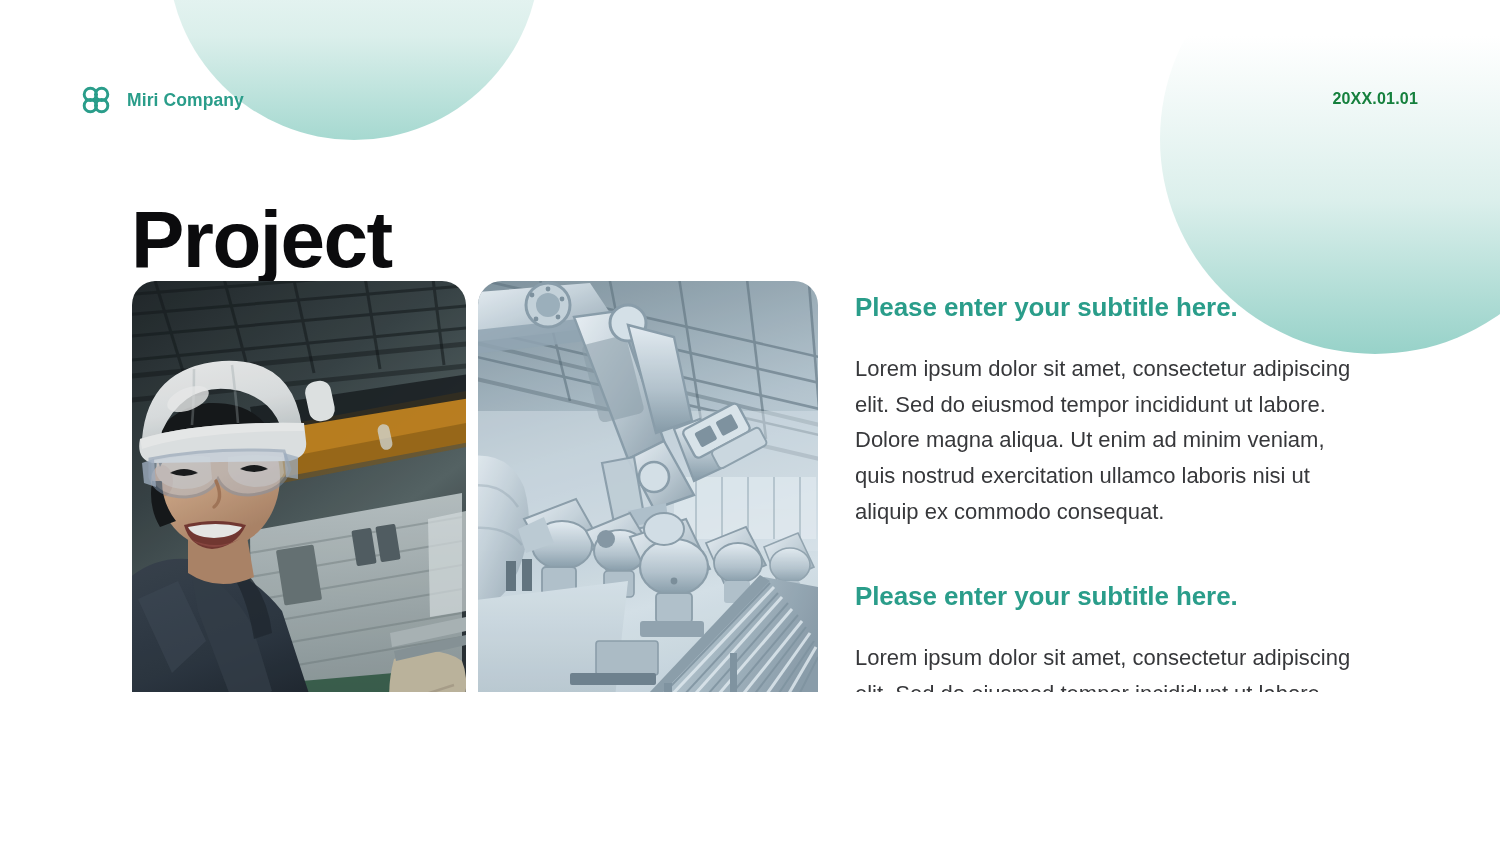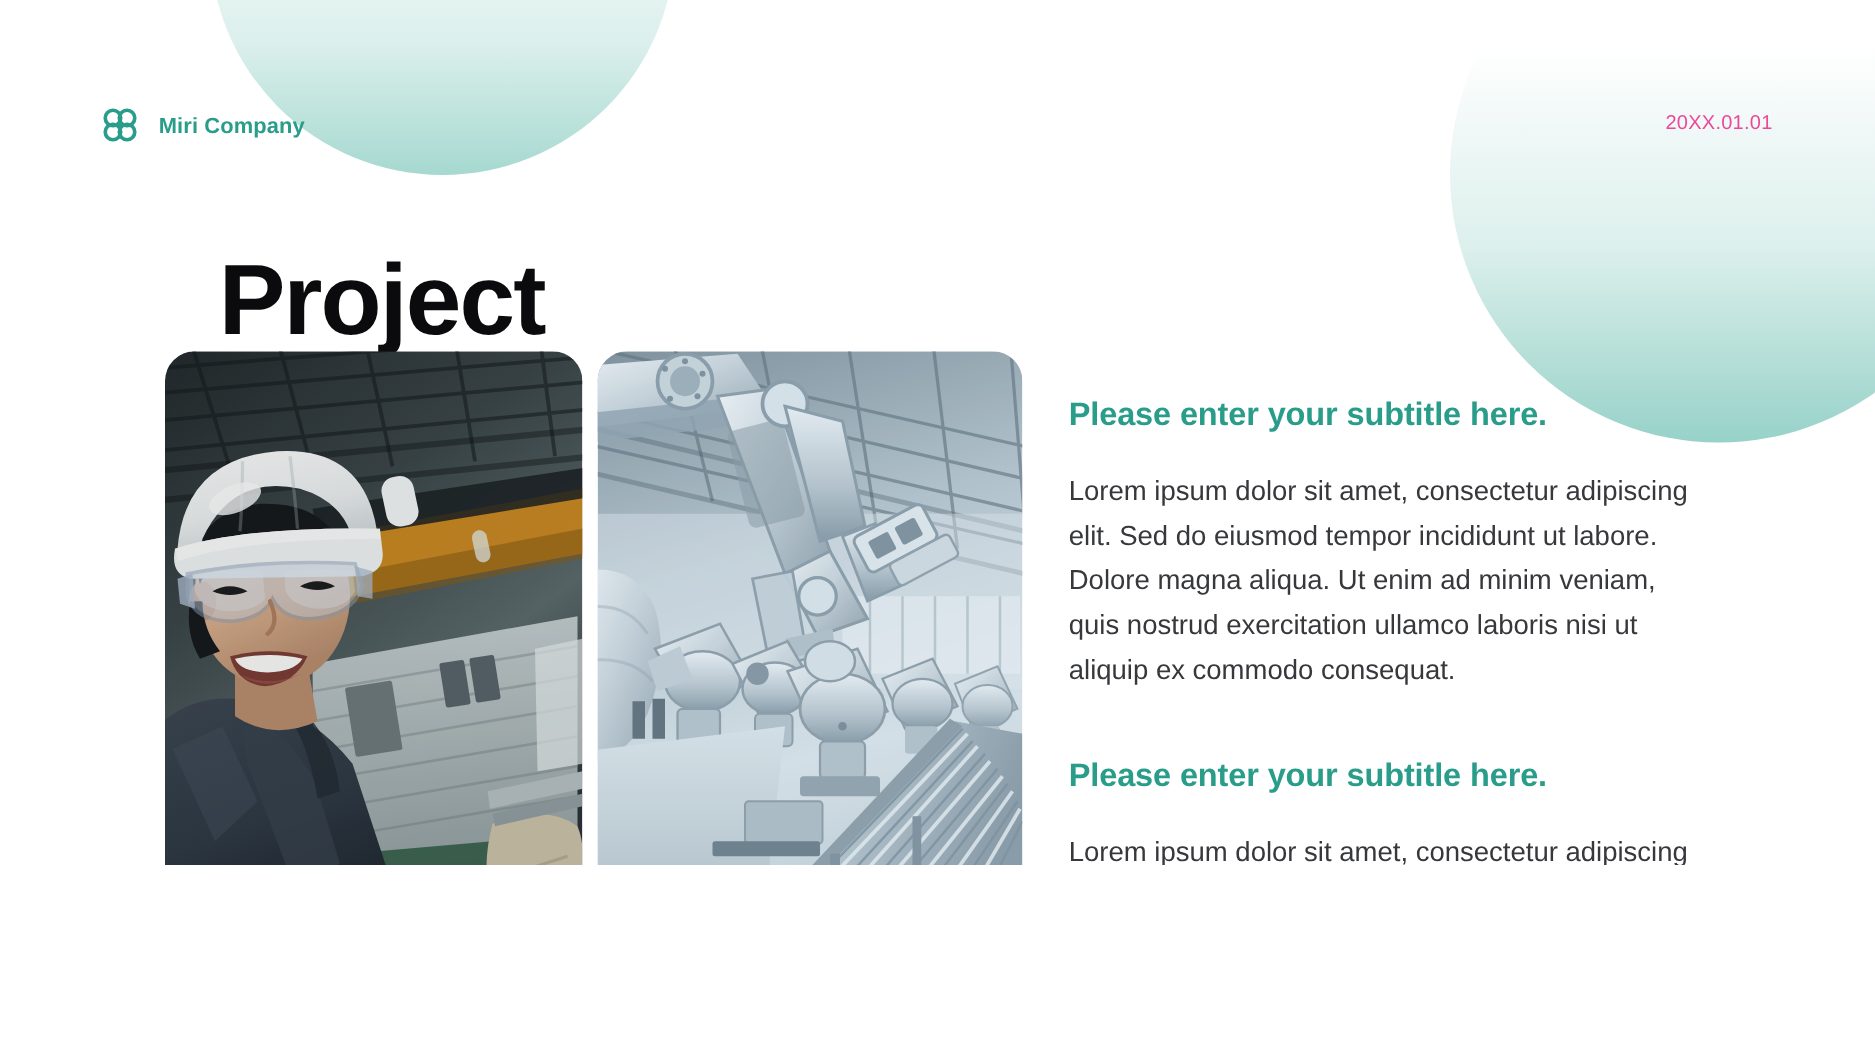--- a/index.html
+++ b/index.html
@@ -66,36 +66,35 @@
     font-weight: bold;
     color: #2A9D8A;
     letter-spacing: 0.1px;
     white-space: nowrap;
   }
   .slide-date {
     position: absolute;
     right: 82px;
     top: 90px;
     font-size: 16px;
-    font-weight: normal;
-    color: #ec4899;
+    font-weight: bold;
+    color: #15803d;
     letter-spacing: 0.2px;
   }
 
   
   .page-title {
     position: absolute;
     left: 131px;
     top: 146px;
     font-size: 80px;
     line-height: 1;
     font-weight: bold;
     color: #0B0B0D;
     letter-spacing: -1.5px;
-    margin-left: 44px;
   }
 
   
   .photo {
     position: absolute;
     border-radius: 24px;
     overflow: hidden;
   }
   .photo-worker {
     left: 132px;
@@ -110,21 +109,20 @@
     height: 479px;
   }
   .photo svg { display: block; width: 100%; height: 100%; }
 
   
   .content-col {
     position: absolute;
     left: 855px;
     top: 292px;
     width: 530px;
-    margin-top: 24px;
   }
   .content-block + .content-block { margin-top: 52px; }
   .block-subtitle {
     font-size: 26px;
     font-weight: bold;
     color: #2A9D8A;
     letter-spacing: -0.1px;
     margin: 0 0 28px 0;
   }
   .block-body {

